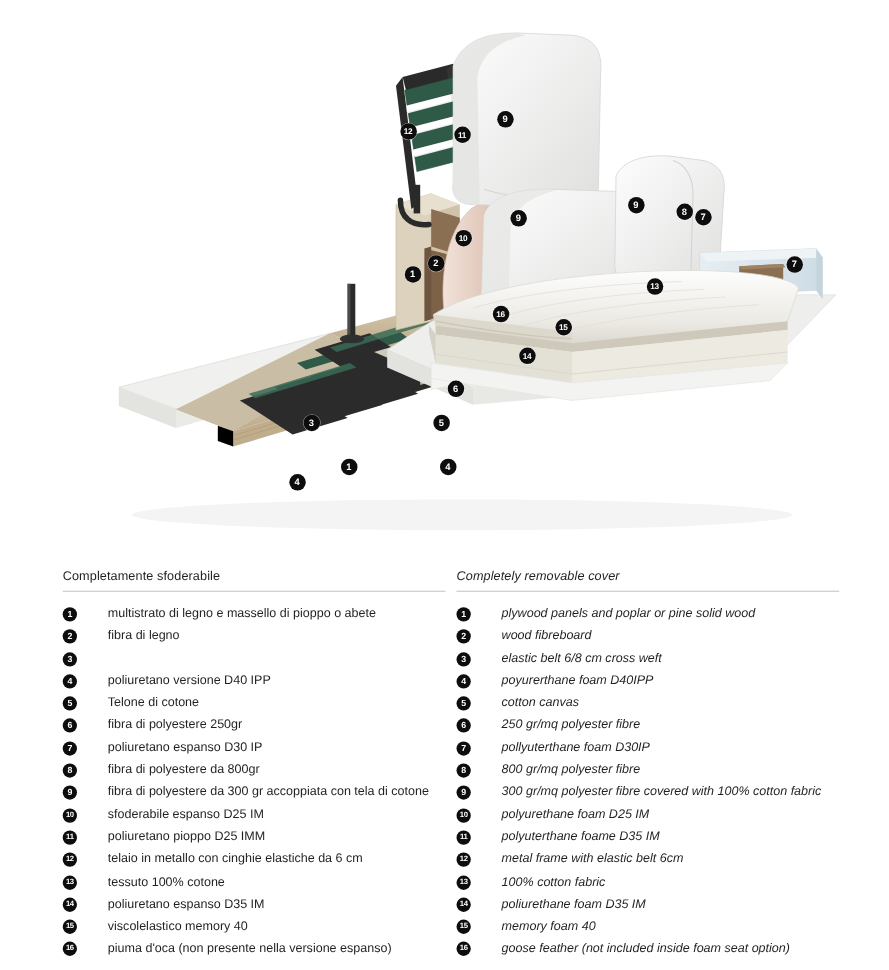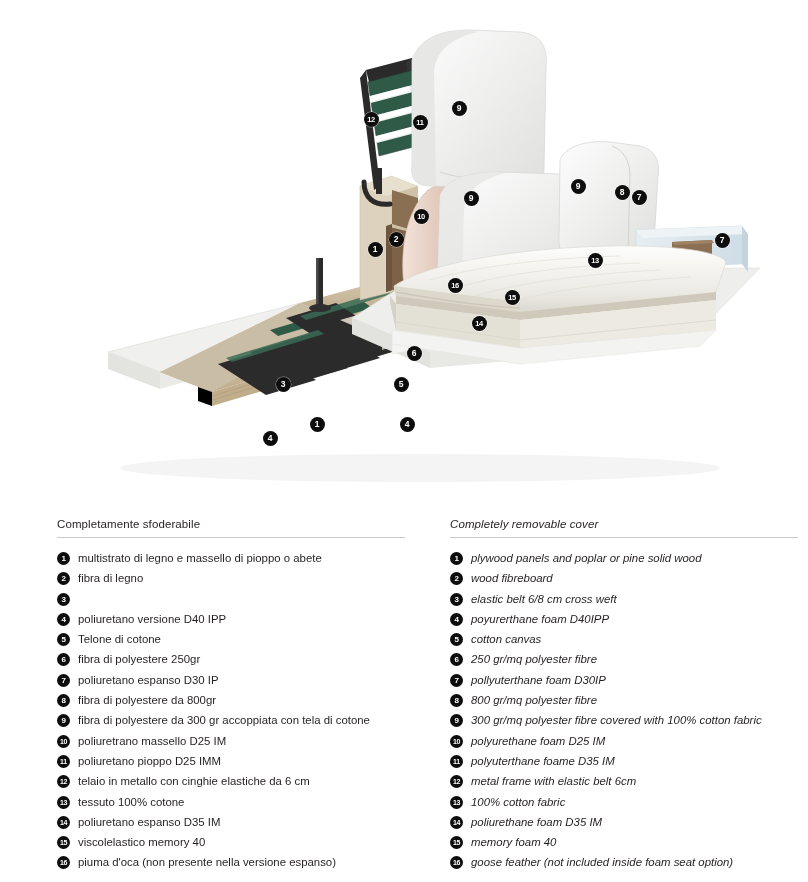--- a/index.html
+++ b/index.html
@@ -52,21 +52,21 @@
     top: 518px;
     width: 808px;
     height: 364px;
   }
   .legend-col {
     position: absolute;
     top: 0;
     width: 350px;
   }
   .legend-col.left  { left: 57px; }
-  .legend-col.right { left: 450px; }
+  .legend-col.right { left: 415px; }
 
   .legend-title {
     font-size: 11.5px;
     color: #231f20;
     letter-spacing: 0.1px;
     white-space: nowrap;
   }
   .legend-col.right .legend-title,
   .legend-col.right .legend-text,
   .legend-col.right .legend-footnote {
@@ -99,21 +99,21 @@
     font-size: 8px;
     font-weight: bold;
     line-height: 13px;
     text-align: center;
     margin-top: 1px;
     font-style: normal;
     letter-spacing: -0.3px;
   }
   .legend-badge.two-digit { font-size: 7px; }
   .legend-text {
-    margin-left: 8px;
+    margin-left: 28px;
     font-size: 11.4px;
     color: #231f20;
     line-height: 14px;
     white-space: nowrap;
   }
 </style>
 </head>
 <body>
 
 <div id="illustration">
@@ -343,21 +343,21 @@
       <li class="legend-item">
           <span class="legend-badge">8</span>
           <span class="legend-text">fibra di polyestere da 800gr</span>
         </li>
       <li class="legend-item">
           <span class="legend-badge">9</span>
           <span class="legend-text">fibra di polyestere da 300 gr accoppiata con tela di cotone</span>
         </li>
       <li class="legend-item">
           <span class="legend-badge two-digit">10</span>
-          <span class="legend-text">poliuretrano massello D25 IM</span>
+          <span class="legend-text">sfoderabile espanso D25 IM</span>
         </li>
       <li class="legend-item">
           <span class="legend-badge two-digit">11</span>
           <span class="legend-text">poliuretano pioppo D25 IMM</span>
         </li>
       <li class="legend-item">
           <span class="legend-badge two-digit">12</span>
           <span class="legend-text">telaio in metallo con cinghie elastiche da 6 cm</span>
         </li>
       <li class="legend-item">

